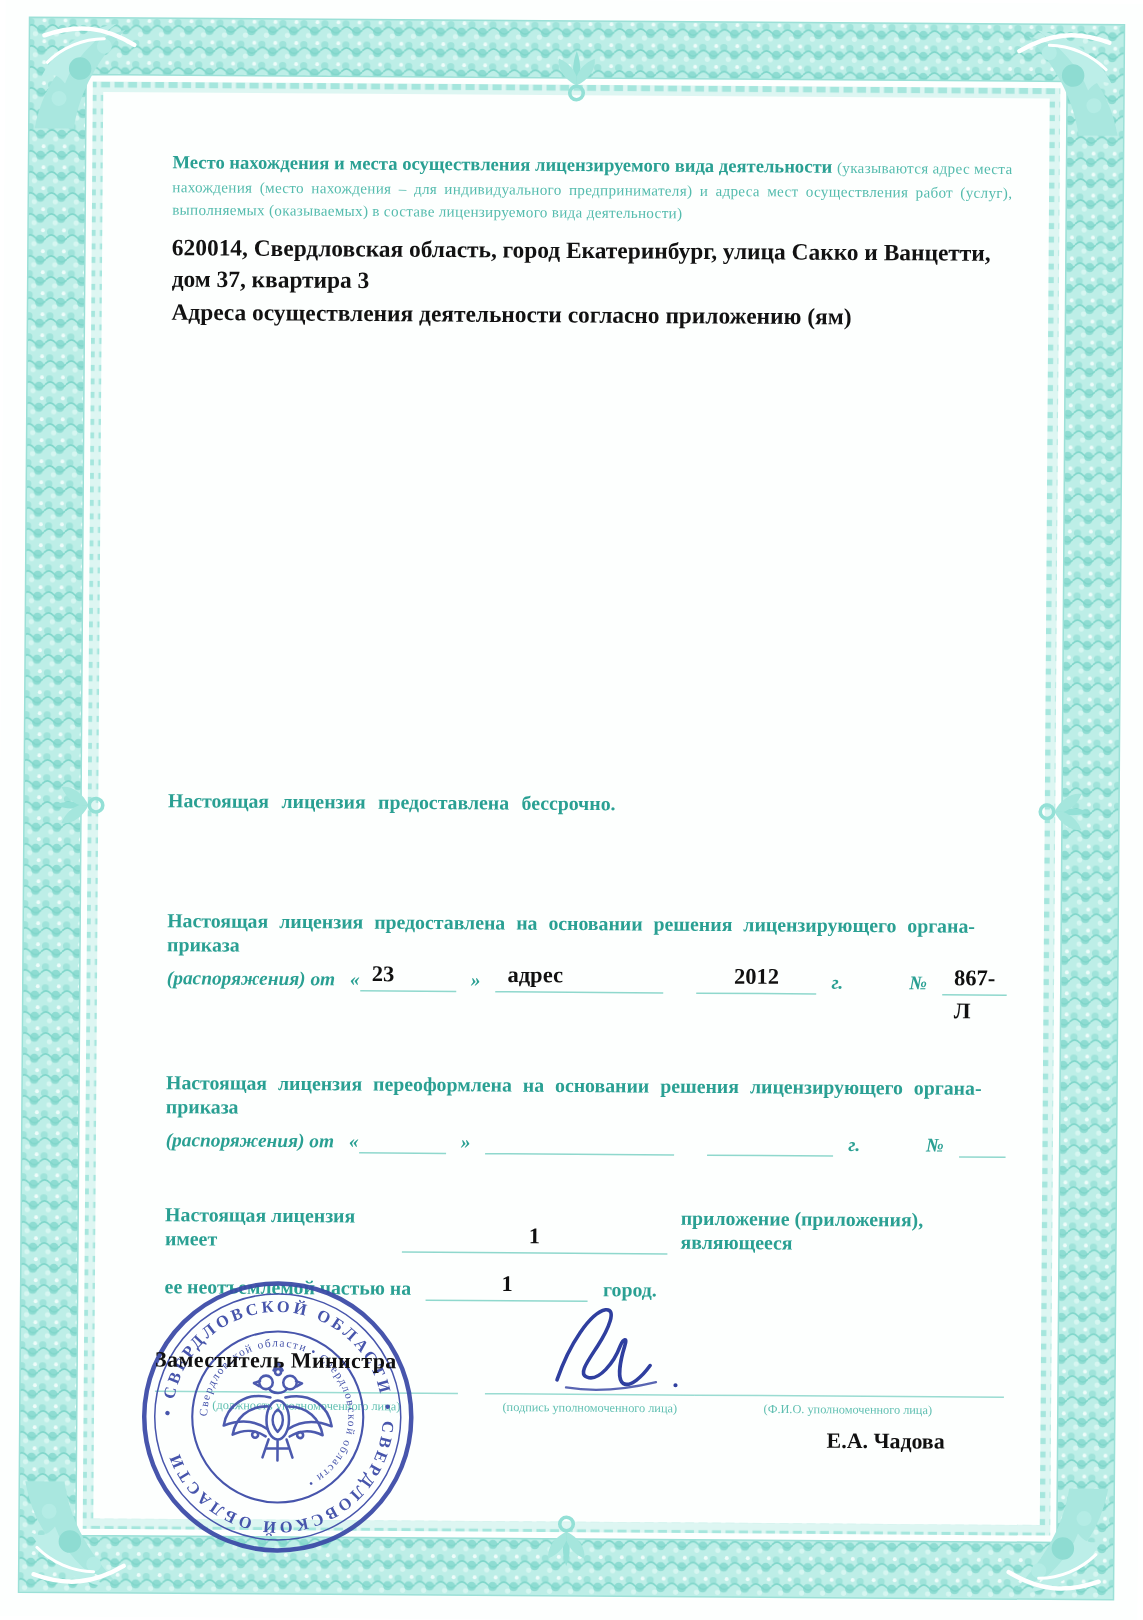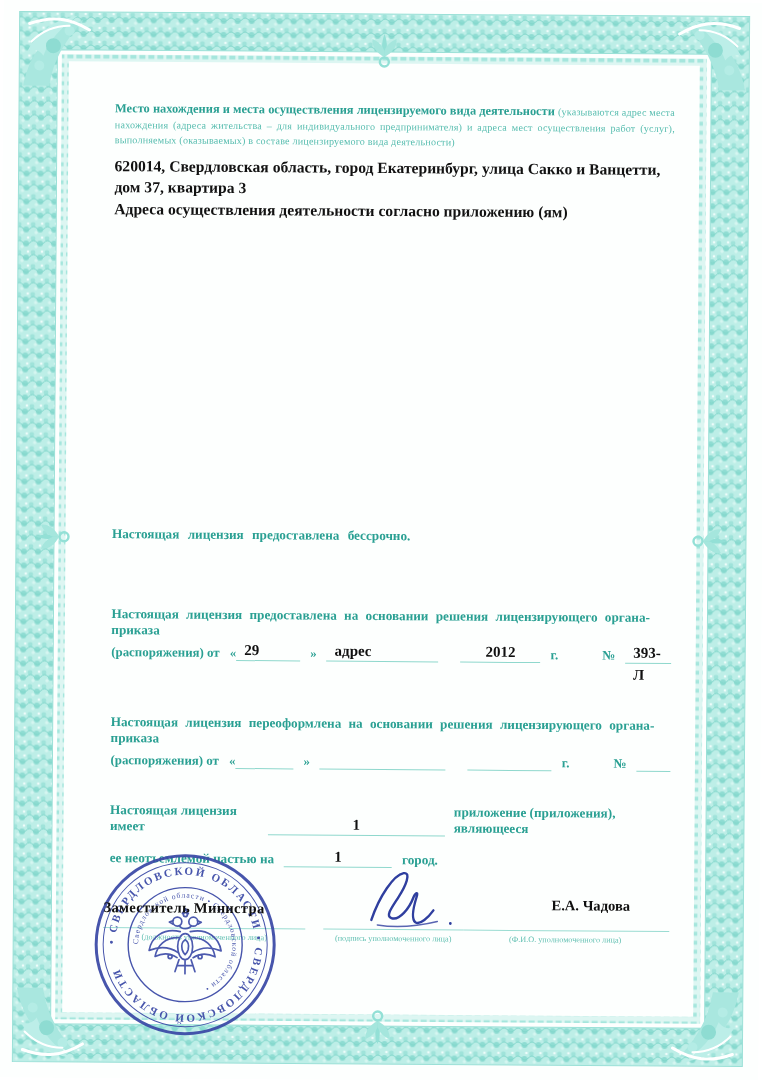--- a/index.html
+++ b/index.html
@@ -14,32 +14,32 @@
   .address2{font-size:15.6px;font-weight:bold;color:#121212;margin-top:2px;}
 
   .stmt{position:absolute;left:112px;width:560px;color:#2aa093;font-weight:bold;font-size:13.2px;word-spacing:4px;}
   .term{top:528px;word-spacing:5px;}
   .grant-l1{top:608px;}
   .reissue-l1{top:716px;}
 
   .fill-row{position:absolute;left:112px;width:560px;display:flex;align-items:flex-end;color:#2aa093;font-weight:bold;font-size:12.9px;height:24px;}
   .row-grant{top:638px;}
   .row-reissue{top:746px;}
-  .fill-row .lbl{white-space:nowrap;}
+  .fill-row .lbl{white-space:nowrap;font-style:italic;}
   .blank{display:inline-block;border-bottom:1.4px solid #8fd8cd;height:22px;box-sizing:border-box;}
   .val{font-size:15px;font-weight:bold;color:#101010;line-height:22px;padding-left:8px;display:block;}
   .val.center{text-align:center;padding-left:0;}
   .gap-s{width:10px;}.gap-m{width:22px;}
 
   .annex-row{position:absolute;left:112px;width:560px;display:flex;align-items:flex-end;color:#2aa093;font-weight:bold;font-size:13.2px;height:24px;}
   .annex-1{top:812px;}
   .annex-2{top:844px;}
 
   .sig-title{position:absolute;left:106px;top:901px;font-size:14.6px;font-weight:bold;color:#101010;z-index:6;letter-spacing:.3px;}
-  .sig-name{position:absolute;left:554px;top:896px;font-size:14.6px;font-weight:bold;color:#101010;z-index:4;}
+  .sig-name{position:absolute;left:554px;top:952px;font-size:14.6px;font-weight:bold;color:#101010;z-index:4;}
   .sig-line{position:absolute;top:929px;height:0;border-bottom:1.2px solid #9adcd2;z-index:2;}
   .sig-line.p1{left:106px;width:202px;}
   .sig-line.p2{left:326px;width:140px;}
   .sig-line.p3{left:466px;width:206px;}
   .sig-caption{position:absolute;top:934px;font-size:8.2px;color:#5fbfb1;text-align:center;z-index:2;}
   .cap1{left:106px;width:202px;}
   .cap2{left:318px;width:156px;}
   .cap3{left:462px;width:212px;}
 
   .stamp{position:absolute;left:94px;top:852px;width:188px;height:188px;z-index:5;opacity:.93;}
@@ -94,54 +94,54 @@
     <use href="#fleur" transform="translate(381,1024) rotate(180)"></use>
     <use href="#fleur" transform="translate(56,539) rotate(-90)"></use>
     <use href="#fleur" transform="translate(706,539) rotate(90)"></use>
   </svg>
 
   <div class="content">
 
     <div class="loc">
       <div class="loc-head">
         <span>Место нахождения и места осуществления лицензируемого вида деятельности</span>
-        <span class="loc-note">(указываются адрес места нахождения (адреса жительства – для индивидуального предпринимателя) и адреса мест осуществления работ (услуг), выполняемых (оказываемых) в составе лицензируемого вида деятельности)</span>
+        <span class="loc-note">(указываются адрес места нахождения (место нахождения – для индивидуального предпринимателя) и адреса мест осуществления работ (услуг), выполняемых (оказываемых) в составе лицензируемого вида деятельности)</span>
       </div>
       <div class="address">620014, Свердловская область, город Екатеринбург, улица Сакко и Ванцетти, дом 37, квартира 3</div>
       <div class="address2">Адреса осуществления деятельности согласно приложению (ям)</div>
     </div>
 
     <div class="stmt term">Настоящая лицензия предоставлена бессрочно.</div>
 
     <div class="stmt grant-l1">Настоящая лицензия предоставлена на основании решения лицензирующего органа-приказа</div>
     <div class="fill-row row-grant">
       <span class="lbl">(распоряжения)  от</span>
       <span class="gap-s"></span>
       <span class="lbl">«</span>
       <span class="blank" style="width:64px">
-          <span class="val">29</span>
+          <span class="val">23</span>
         </span>
       <span class="gap-s"></span>
       <span class="lbl">»</span>
       <span class="gap-s"></span>
       <span class="blank" style="width:112px">
           <span class="val">адрес</span>
         </span>
       <span class="gap-m"></span>
       <span class="blank" style="width:80px">
           <span class="val center">2012</span>
         </span>
       <span class="gap-s"></span>
       <span class="lbl">г.</span>
       <span class="gap-m"></span>
         <span class="gap-m"></span>
       <span class="lbl">№</span>
       <span class="gap-s"></span>
       <span class="blank" style="flex:1">
-          <span class="val">393-Л</span>
+          <span class="val">867-Л</span>
         </span>
     </div>
 
     <div class="stmt reissue-l1">Настоящая лицензия переоформлена на основании решения лицензирующего органа-приказа</div>
     <div class="fill-row row-reissue">
       <span class="lbl">(распоряжения)  от</span>
       <span class="gap-s"></span>
       <span class="lbl">«</span>
       <span class="blank" style="width:58px">
           <span class="val"></span>

